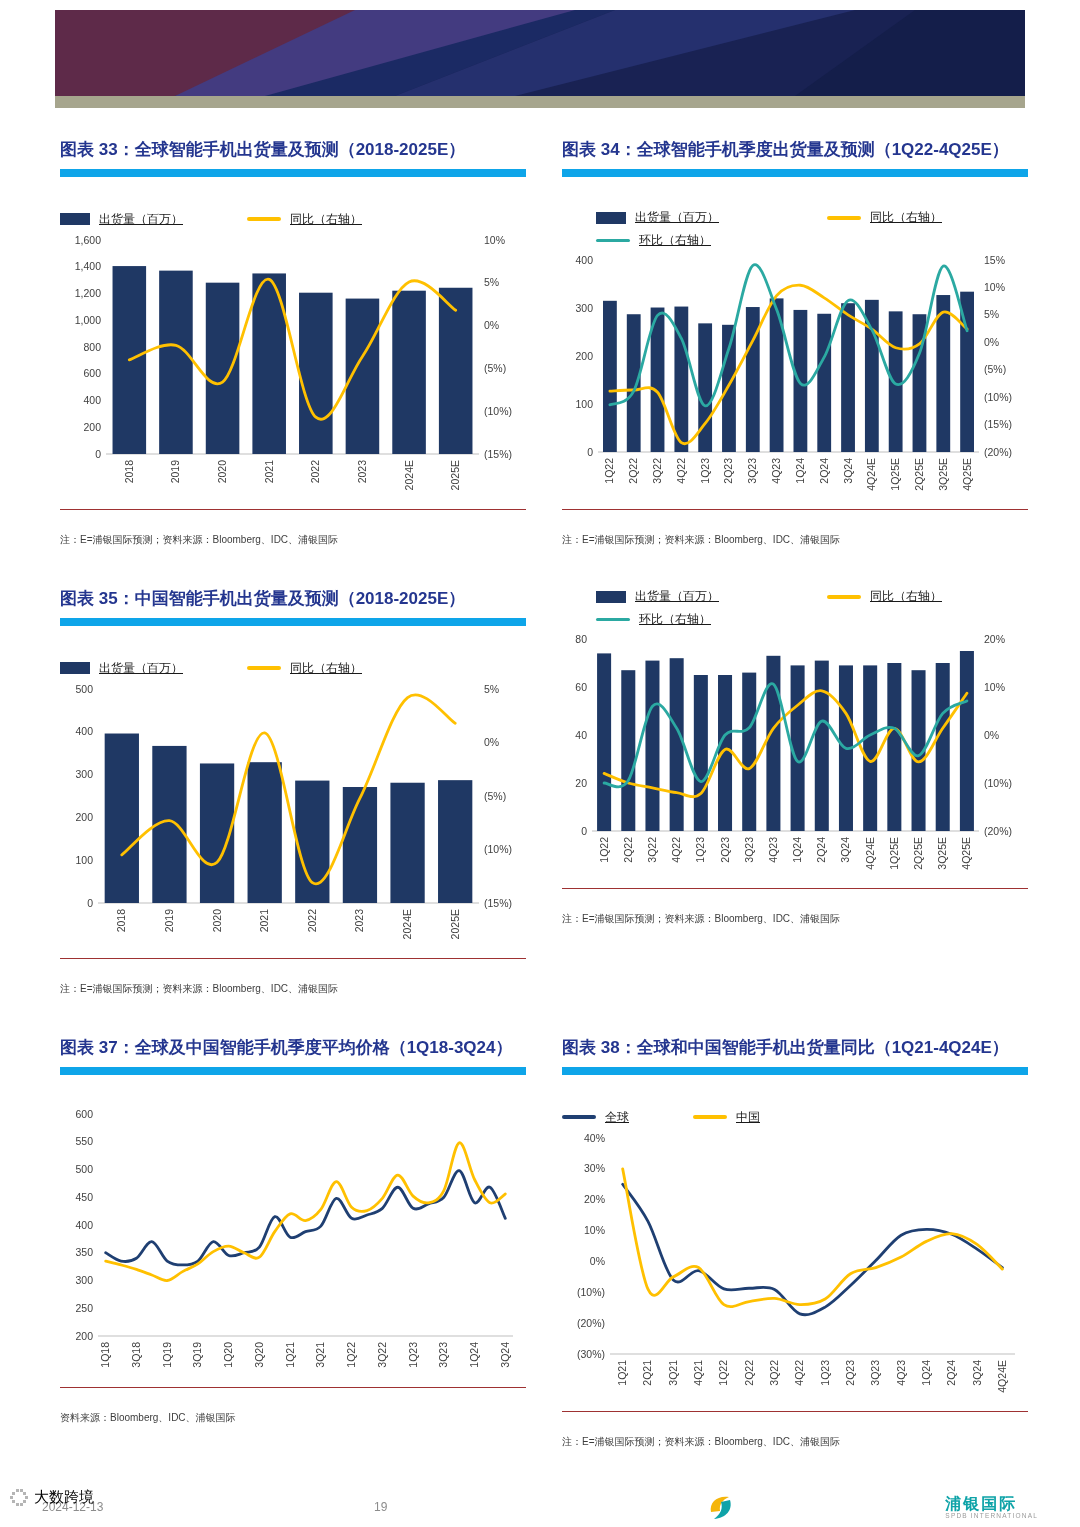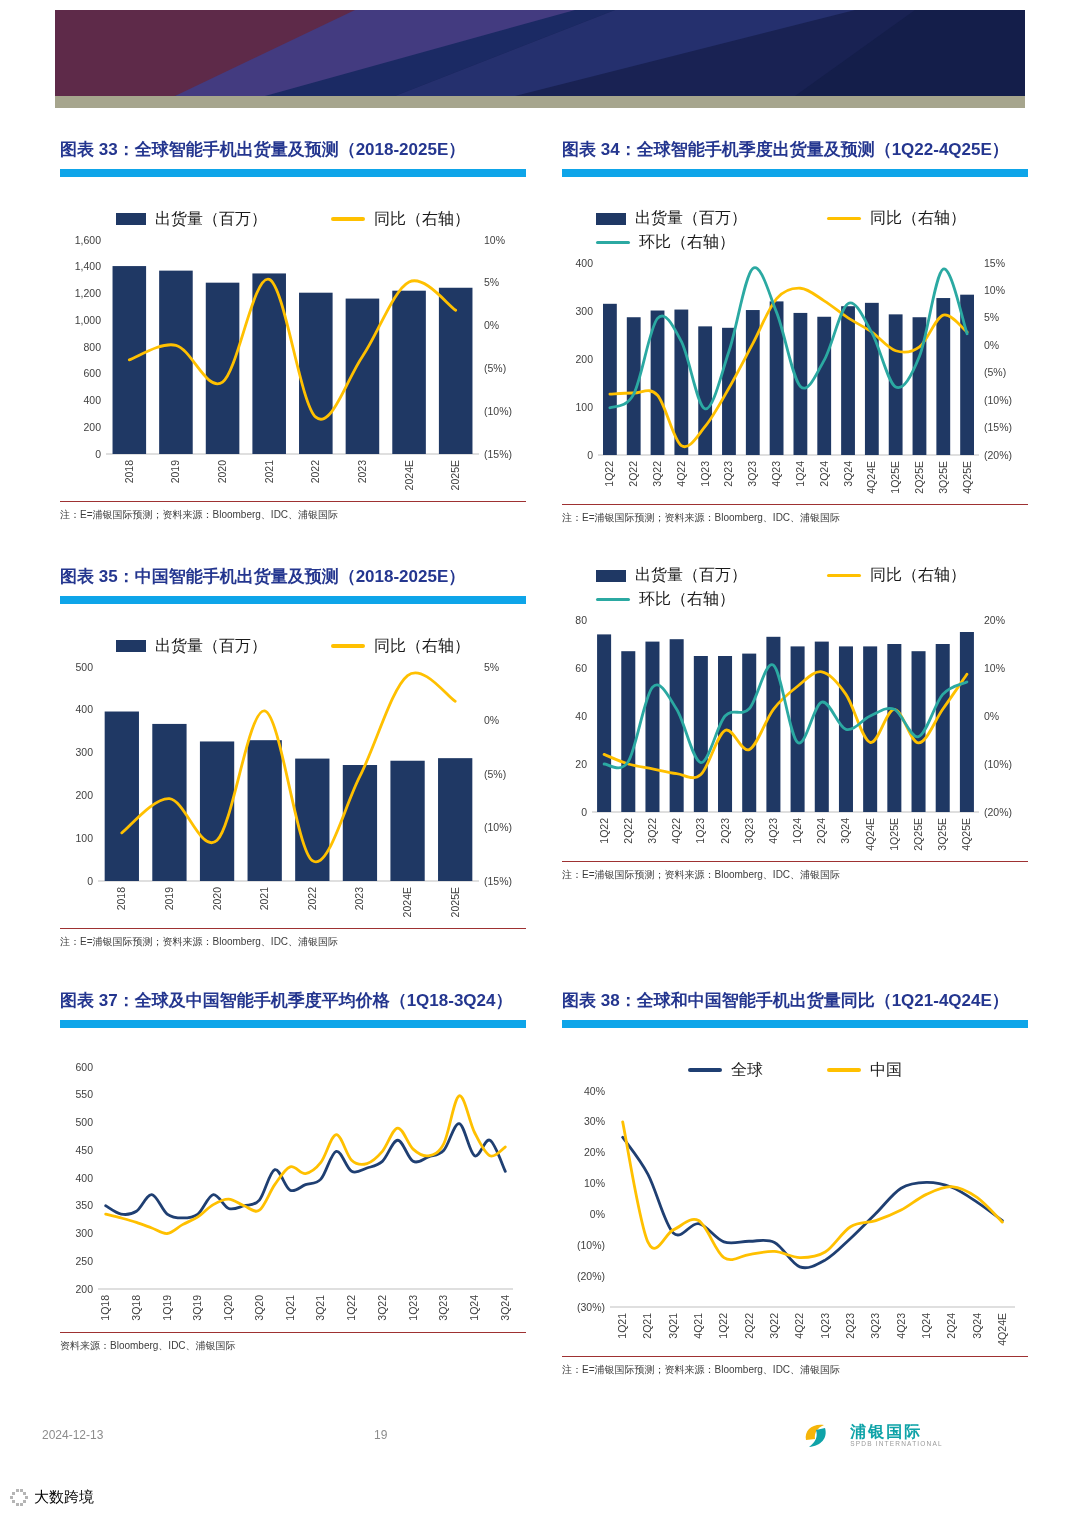--- a/index.html
+++ b/index.html
@@ -13,39 +13,39 @@
   .khaki{height:12px;background:#A6A58D}
   .grid{display:grid;grid-template-columns:1fr 1fr;column-gap:36px;row-gap:40px;padding:30px 52px 0 60px}
   .chart-block{min-width:0}
   .title-zone{height:70px}
   .chart-title{
     font-size:17px;font-weight:700;color:#24368F;line-height:1.42;
     border-bottom:8px solid #0ea5e9;padding-bottom:7px;
   }
   .chart-body{}
   .legend{
-    display:flex;justify-content:center;align-items:center;gap:64px;
-    font-size:16px;color:#1A1A1A;margin-bottom:2px;min-height:22px;
+    display:flex;justify-content:flex-start;align-items:center;gap:64px;
+    font-size:12px;color:#1A1A1A;margin-bottom:2px;min-height:22px;text-decoration:underline;
   }
   .legend-grid{
     display:grid;grid-template-columns:1fr 1fr;justify-items:start;
     padding:0 34px;row-gap:3px;min-height:42px;align-items:center;
   }
   .legend-item{display:inline-flex;align-items:center;gap:9px;white-space:nowrap}
   .swatch-bar{width:30px;height:12px;display:inline-block}
   .swatch-line{width:34px;height:3.5px;border-radius:2px;display:inline-block}
   svg.chart{display:block}
   svg.chart text{font-size:10.5px;fill:#3F3F3F}
-  .note-zone{border-top:1px solid #9E3132;margin-top:1px;padding-top:6px}
+  .note-zone{border-top:1px solid #9E3132;margin-top:9px;padding-top:23px}
   .chart-note{font-size:10px;color:#3D3D3D}
   .footer{display:flex;align-items:center;margin:44px 42px 0}
   .footer .date,.footer .pageno{color:#8C8C8C;font-size:12px}
   .footer .date{flex:1}
   .footer .pageno{flex:1;text-align:left}
-  .logo{flex:1;display:flex;justify-content:center;align-items:center;gap:19px}
+  .logo{flex:1;display:flex;justify-content:space-between;align-items:center;gap:19px}
   .logo-text-cn{color:#0FA3A8;font-weight:700;font-size:16px;letter-spacing:2px;line-height:1.1}
   .logo-text-en{color:#9A9A9A;font-size:6.5px;letter-spacing:1.2px}
   .watermark{
     position:absolute;left:10px;bottom:20px;display:flex;align-items:center;gap:6px;
     color:#000000;font-size:15px;
   }
 </style>
 </head>
 <body>
 

